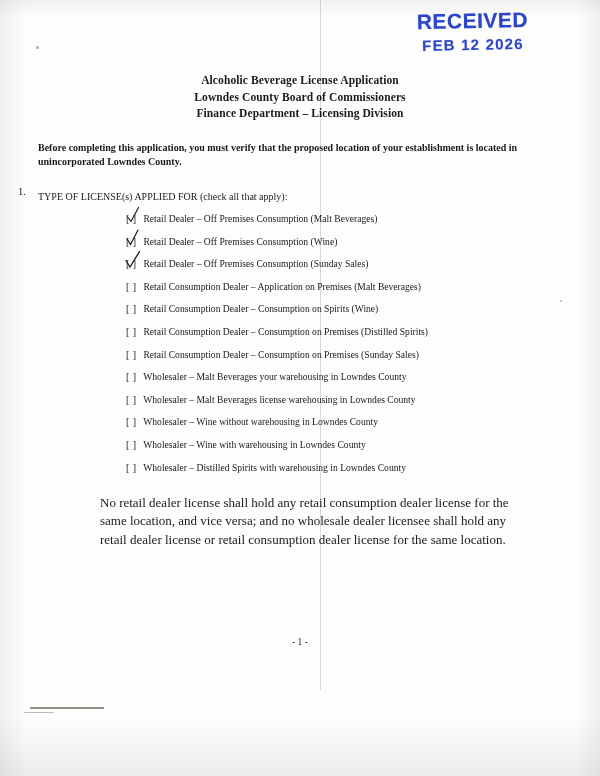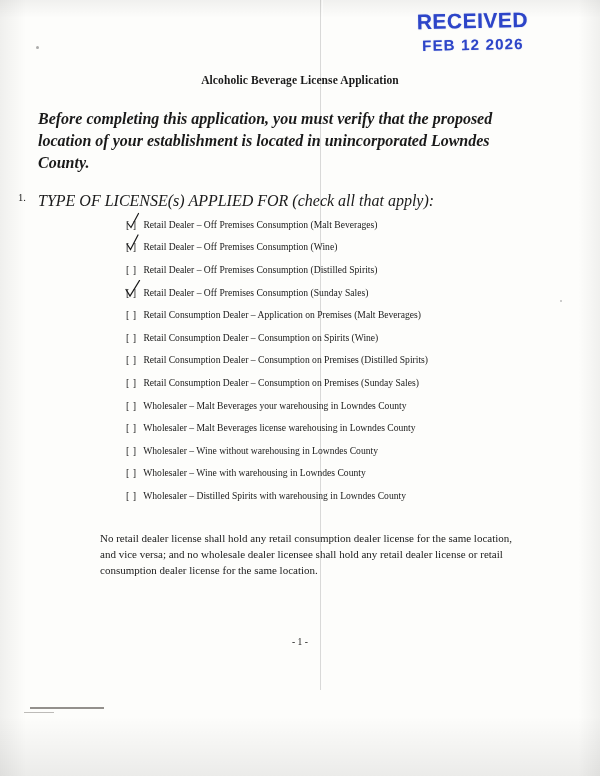--- a/index.html
+++ b/index.html
@@ -106,40 +106,38 @@
     margin-top: 72px;
     font-weight: bold;
     font-size: 11.5px;
     line-height: 1.45;
     letter-spacing: 0.1px;
   }
   #title-block .t-line { display: block; text-align: center; }
 
   #preamble {
     margin: 19px 58px 0 38px;
-    font-style: italic;
     font-weight: bold;
-    font-size: 16px;
+    font-size: 10px;
     line-height: 1.4;
   }
 
   #item1 {
     margin: 17px 0 0 0;
     position: relative;
     padding-left: 38px;
   }
   #item1 .num {
     position: absolute;
     left: 18px;
     top: 0;
     font-size: 10.5px;
   }
   #item1 .q-text {
-    font-size: 16px;
-    font-style: italic;
+    font-size: 10px;
   }
 
   #options {
     margin: 9px 0 0 0;
     padding: 0 0 0 88px;
     list-style: none;
   }
   #options li {
     position: relative;
     font-size: 9.6px;
@@ -161,22 +159,22 @@
     position: absolute;
     left: -1px;
     top: -7px;
     width: 16px;
     height: 17px;
     pointer-events: none;
   }
   .checkmark svg { display: block; }
 
   #closing {
-    margin: 29px 86px 0 100px;
-    font-size: 11px;
+    margin: 20px 86px 0 100px;
+    font-size: 13px;
     line-height: 1.45;
     font-family: Liberation Serif, serif;
   }
 
   #page-number {
     position: absolute;
     top: 637px;
     left: 0;
     width: 600px;
     text-align: center;
@@ -198,20 +196,22 @@
 
   <div id="stamp">
     <div class="received">RECEIVED</div>
     <div class="date">FEB 12 2026</div>
   </div>
 
   <div id="doc">
 
     <div id="title-block">
       <span class="t-line">Alcoholic Beverage License Application</span>
+      <span class="t-line">Lowndes County Board of Commissioners</span>
+      <span class="t-line">Finance Department – Licensing Division</span>
     </div>
 
     <div id="preamble">Before completing this application, you must verify that the proposed location of your establishment is located in unincorporated Lowndes County.</div>
 
     <div id="item1">
       <span class="num">1.</span>
       <span class="q-text">TYPE OF LICENSE(s) APPLIED FOR (check all that apply):</span>
 
       <ul id="options">
 
@@ -228,24 +228,20 @@
         <li>
           <span class="checkmark">
             <svg width="16" height="17" viewBox="0 0 16 17">
                 <path d="M2 10 L5.5 15.5 L13 1" fill="none" stroke="#1b1b1b" stroke-width="1.2" stroke-linecap="round"></path>
               </svg>
           </span>
           <span class="box">[  ]</span>
           <span class="lbl">Retail Dealer – Off Premises Consumption (Wine)</span>
         </li>
 
-        <li>
-          <span class="box">[  ]</span>
-          <span class="lbl">Retail Dealer – Off Premises Consumption (Distilled Spirits)</span>
-        </li>
 
         <li>
           <span class="checkmark">
             <svg width="18" height="19" viewBox="0 0 18 19">
                 <path d="M1 9.5 L5 16 L14.5 0.5" fill="none" stroke="#1b1b1b" stroke-width="1.3" stroke-linecap="round"></path>
               </svg>
           </span>
           <span class="box">[  ]</span>
           <span class="lbl">Retail Dealer – Off Premises Consumption (Sunday Sales)</span>
         </li>

